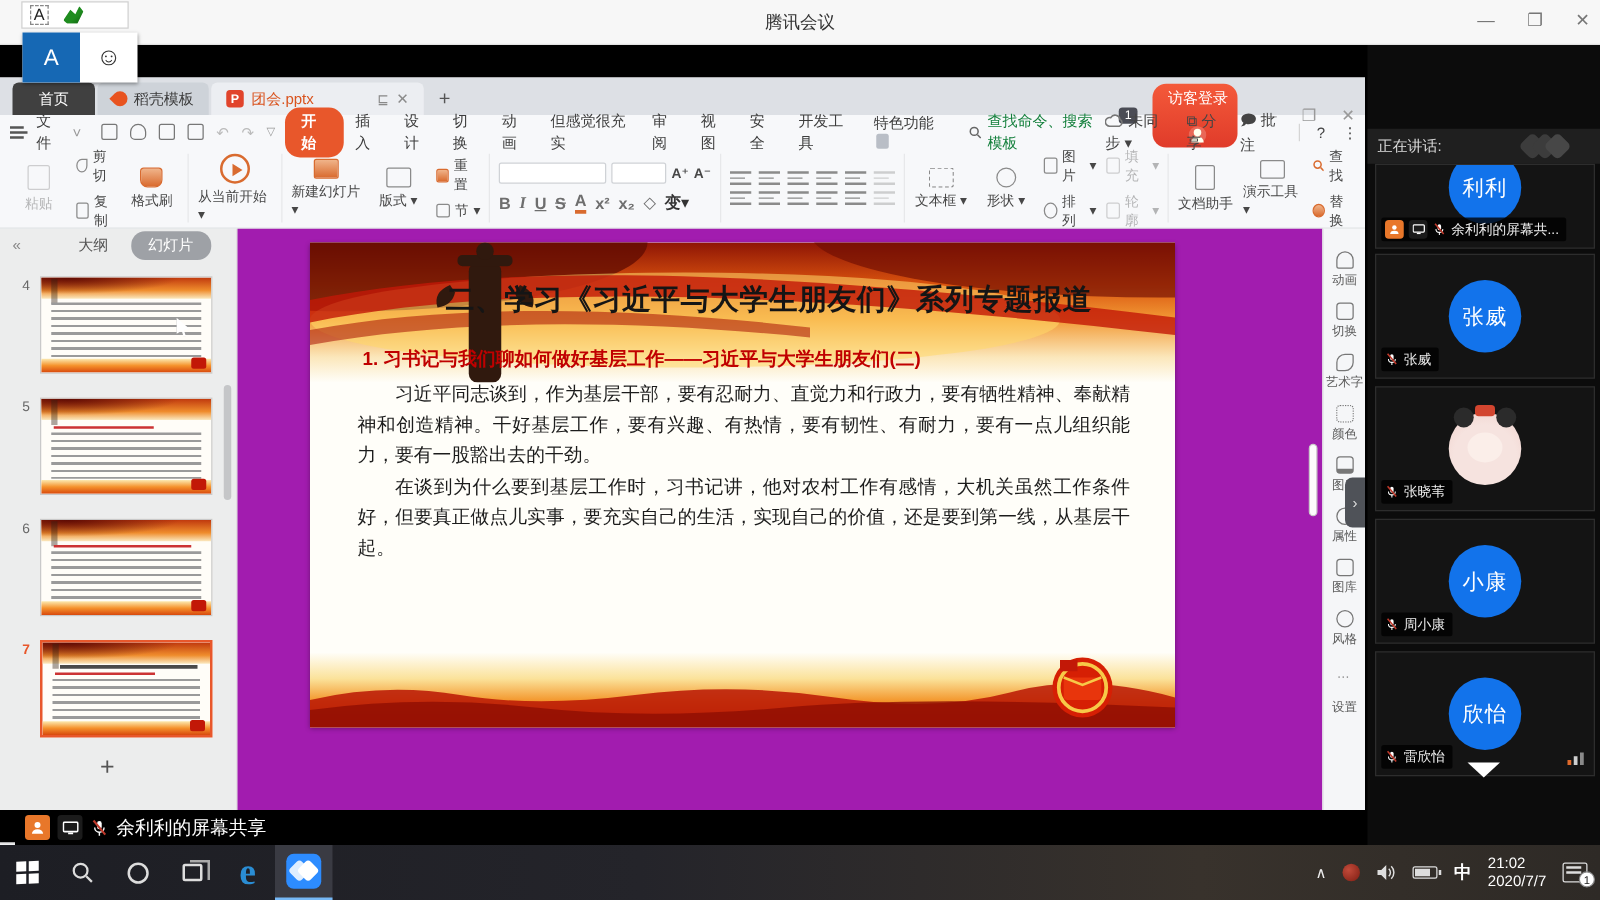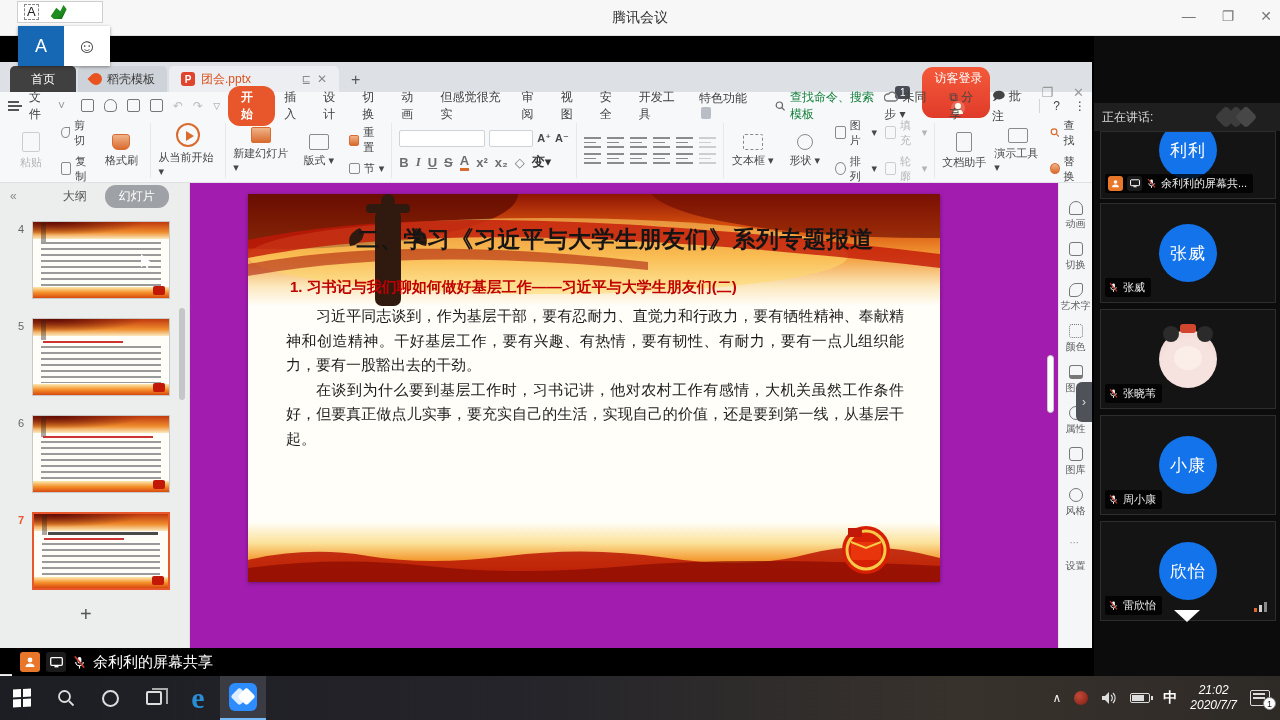--- a/index.html
+++ b/index.html
@@ -174,21 +174,21 @@
   .mticon i { position:absolute; width:13px; height:13px; background:#fff; border-radius:3px; transform:rotate(45deg);}
   .mticon i:first-child { left:4px; top:7px; opacity:.85;}
   .mticon i:last-child { left:11px; top:7px;}
   .tray { margin-left:auto; display:flex; align-items:center; gap:13px; padding-right:10px; color:#fff;}
   .caret { font-size:12px; color:#eee;}
   .reddot { width:14px; height:14px; border-radius:50%; background:radial-gradient(circle at 35% 35%,#c24a3a,#7d1d12);}
   .battery { width:20px; height:10px; border:1.5px solid #ddd; border-radius:2px; position:relative;}
   .battery:before { content:""; position:absolute; right:-4px; top:2px; width:2px; height:4px; background:#ddd;}
   .battery i { position:absolute; left:1px; top:1px; bottom:1px; width:12px; background:#ddd;}
   .ime { font-size:14px; font-weight:bold;}
-  .clock { text-align:center; font-size:12px; line-height:15px;font-style:italic;}
+  .clock { font-size:12px; line-height:15px;}
   .notif { position:relative; width:20px; height:16px; border:1.6px solid #ddd; border-radius:2px;}
   .notif:before { content:""; position:absolute; left:2px; top:2px; width:12px; height:1.6px; background:#ddd; box-shadow:0 4px 0 #ddd;}
   .notif .nb { position:absolute; right:-7px; bottom:-5px; width:13px; height:13px; border-radius:50%; background:#fff; color:#222; font-size:9px; display:flex; align-items:center; justify-content:center; border:1px solid #888;}
 
   svg.icon { display:block; }
 </style>
 </head>
 <body>
 
 <div class="abs titlebar">

